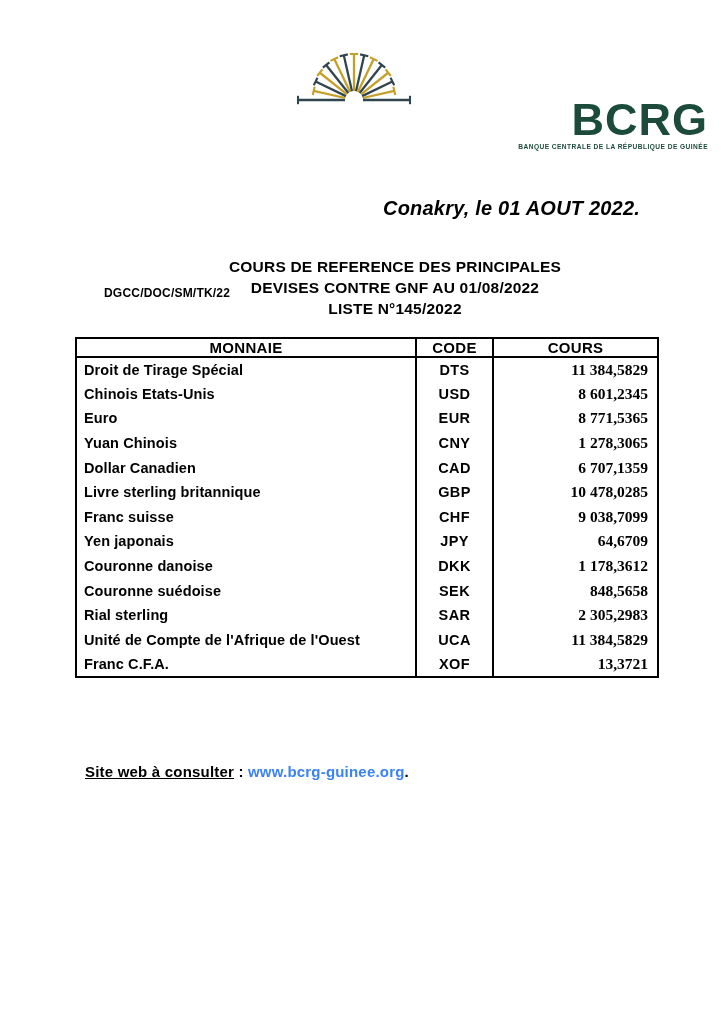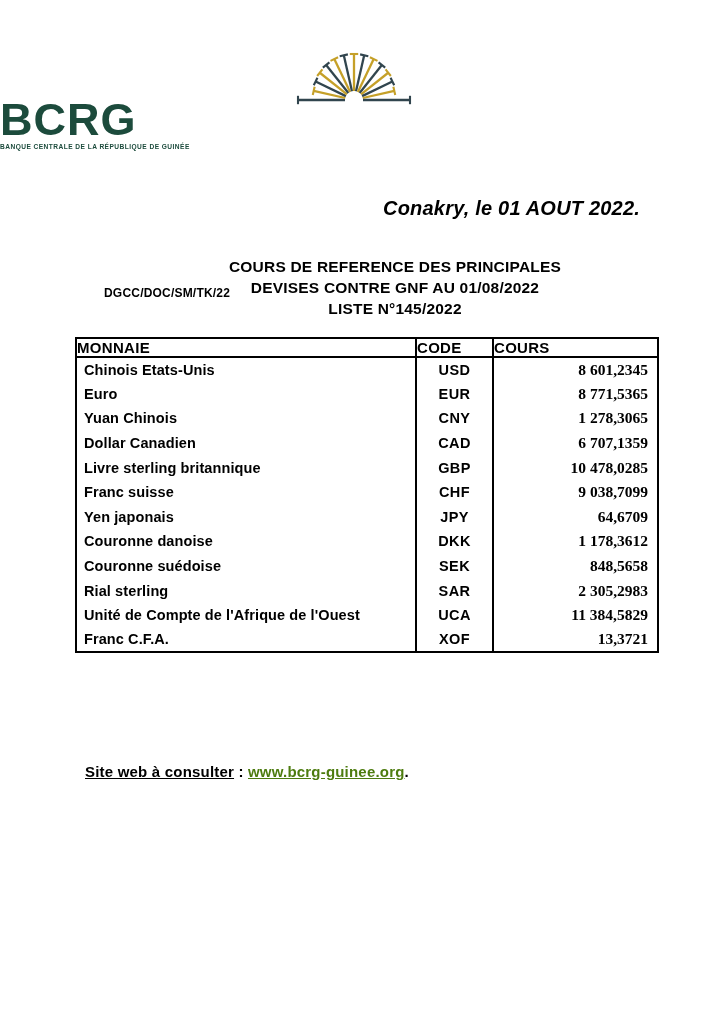--- a/index.html
+++ b/index.html
@@ -14,21 +14,21 @@
     overflow: hidden;
     color: #000;
   }
 
   
   .logo {
     position: absolute;
     top: 50px;
     left: 0;
     right: 16px;
-    text-align: left;
+    text-align: right;
   }
   .logo-sunburst { display: block; margin: 0 auto; }
   .logo-acronym {
     display: block;
     margin-top: -8px;
     font-size: 45px;
     font-weight: 700;
     letter-spacing: 1px;
     color: #1c4b3c;
     line-height: 1.0;
@@ -88,21 +88,21 @@
     border: 2px solid #000;
   }
   .rates-table col.c-monnaie { width: 340px; }
   .rates-table col.c-code    { width: 77px; }
   .rates-table col.c-cours   { width: 165px; }
   .rates-table th {
     height: 17px;
     border-bottom: 2px solid #000;
     font-size: 15px;
     font-weight: 700;
-    text-align: left;
+    text-align: center;
     letter-spacing: 0.3px;
     vertical-align: middle;
   }
   .rates-table th.h-code, .rates-table td.cell-code {
     border-left: 2px solid #000;
     border-right: 2px solid #000;
   }
   .rates-table td { height: 24.6px; vertical-align: middle; }
   .rates-table td.cell-monnaie {
     padding-left: 7px;
@@ -129,21 +129,21 @@
   .footer-line {
     position: absolute;
     top: 763px;
     left: 85px;
     font-size: 15px;
     font-weight: 700;
     letter-spacing: 0.2px;
   }
   .footer-label { text-decoration: underline; }
   .footer-sep { text-decoration: none; }
-  .site-link { color: #4d7c0f; text-decoration: underline; cursor: pointer; }
+  .site-link { color: #3b82f6; cursor: pointer; }
 </style>
 </head>
 <body>
 
 <div class="page">
 
   <div class="logo">
     <svg class="logo-sunburst" width="150" height="55" viewBox="0 0 150 55">
         <line x1="66" y1="50" x2="19" y2="49.99999999999999" stroke="#31454e" stroke-width="2.3"></line>
         <line x1="19" y1="45.79999999999999" x2="19" y2="54.199999999999996" stroke="#31454e" stroke-width="2.1"></line>
@@ -198,20 +198,25 @@
     </colgroup>
     <thead>
       <tr>
         <th class="h-monnaie">MONNAIE</th>
         <th class="h-code">CODE</th>
         <th class="h-cours">COURS</th>
       </tr>
     </thead>
     <tbody>
         <tr>
+          <td class="cell-monnaie">Droit de Tirage Spécial</td>
+          <td class="cell-code">DTS</td>
+          <td class="cell-cours">11 384,5829</td>
+        </tr>
+        <tr>
           <td class="cell-monnaie">Chinois Etats-Unis</td>
           <td class="cell-code">USD</td>
           <td class="cell-cours">8 601,2345</td>
         </tr>
         <tr>
           <td class="cell-monnaie">Euro</td>
           <td class="cell-code">EUR</td>
           <td class="cell-cours">8 771,5365</td>
         </tr>
         <tr>

